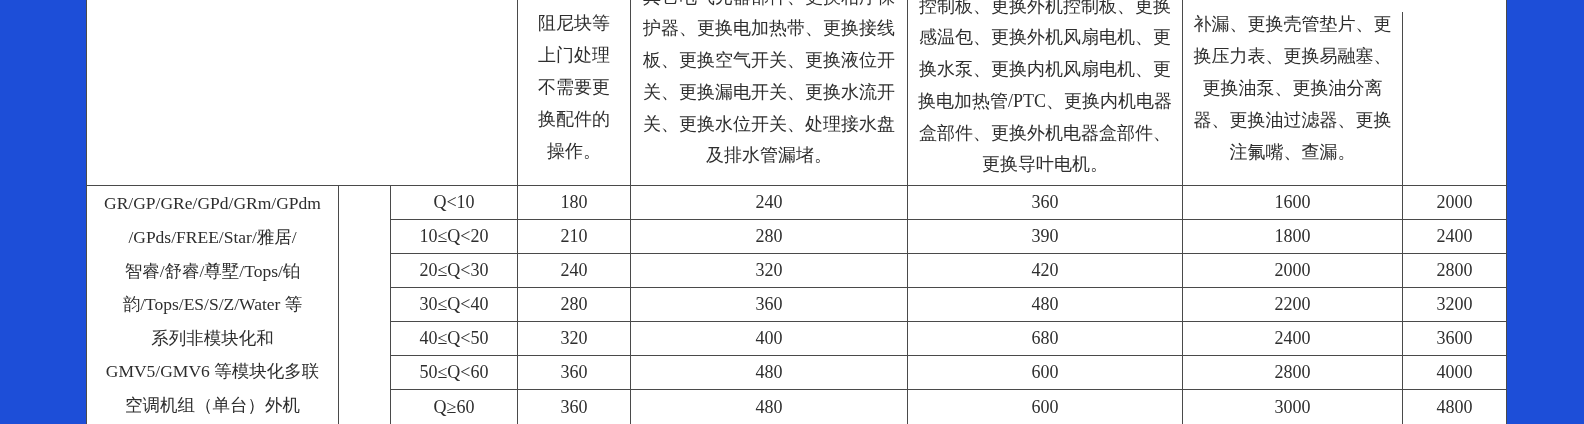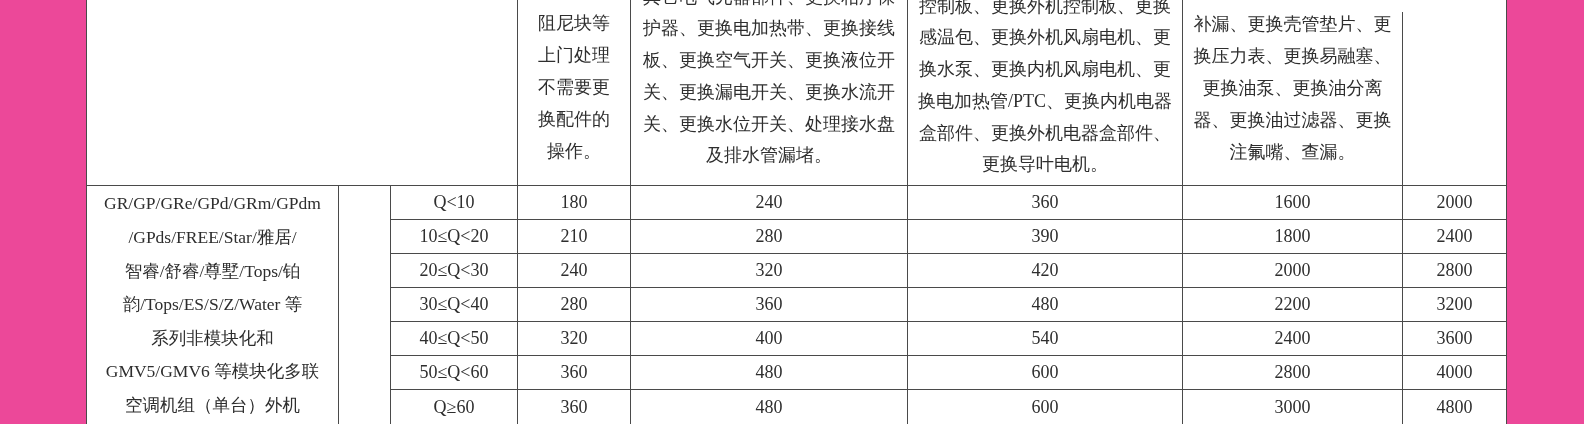--- a/index.html
+++ b/index.html
@@ -3,21 +3,21 @@
 <meta charset="utf-8">
 <style>
   * { margin: 0; padding: 0; box-sizing: border-box; }
   html, body {
     width: 1584px; height: 424px;
     overflow: hidden;
     background: #ffffff;
     font-family: "Liberation Serif", "DejaVu Serif", serif;
     color: #2e2e2e;
   }
-  .stage { position: relative; width: 1584px; height: 424px; background: #ec4899; }
+  .stage { position: relative; width: 1584px; height: 424px; background: #1d4ed8; }
 
   .tbl {
     position: absolute; left: 86px; top: 0;
     display: grid;
     grid-template-columns: 252px 52px 127px 113px 277px 275px 220px 104px;
     grid-template-rows: 186px repeat(7, 34px);
     border-left: 1.5px solid #4a4a4a;
     background: #ffffff;
   }
 
@@ -138,21 +138,21 @@
     <div class="cell dcell c3 r3">30≤Q&lt;40</div>
     <div class="cell dcell c4 r3">280</div>
     <div class="cell dcell c5 r3">360</div>
     <div class="cell dcell c6 r3">480</div>
     <div class="cell dcell c7 r3">2200</div>
     <div class="cell dcell c8 r3">3200</div>
 
     <div class="cell dcell c3 r4">40≤Q&lt;50</div>
     <div class="cell dcell c4 r4">320</div>
     <div class="cell dcell c5 r4">400</div>
-    <div class="cell dcell c6 r4">540</div>
+    <div class="cell dcell c6 r4">680</div>
     <div class="cell dcell c7 r4">2400</div>
     <div class="cell dcell c8 r4">3600</div>
 
     <div class="cell dcell c3 r5">50≤Q&lt;60</div>
     <div class="cell dcell c4 r5">360</div>
     <div class="cell dcell c5 r5">480</div>
     <div class="cell dcell c6 r5">600</div>
     <div class="cell dcell c7 r5">2800</div>
     <div class="cell dcell c8 r5">4000</div>
 

